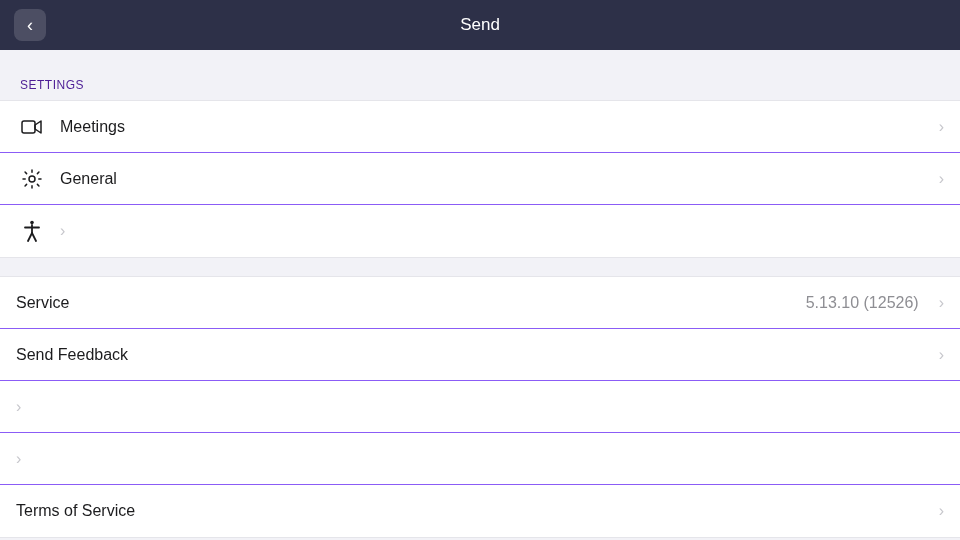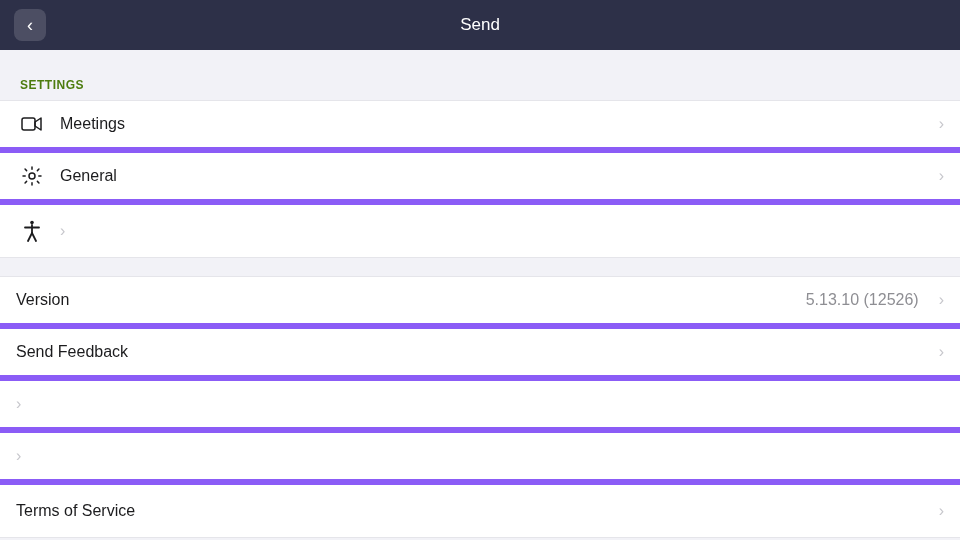--- a/index.html
+++ b/index.html
@@ -50,39 +50,39 @@
       line-height: 1;
     }
 
     .content {
       background: #f2f2f7;
       padding-top: 28px;
     }
 
     .section-label {
       font-size: 12px;
-      color: #4d7c0f;
-      font-weight: 700;
+      color: #4c1d95;
+      font-weight: 400;
       text-transform: uppercase;
       letter-spacing: 0.5px;
       padding: 0 20px 8px 20px;
     }
 
     .list-group {
       background: #ffffff;
       border-top: 1px solid #e5e5ea;
       border-bottom: 1px solid #e5e5ea;
     }
 
     .list-item {
       display: flex;
       align-items: center;
       padding: 0 16px;
       height: 52px;
-      border-bottom: 6px solid #8b5cf6;
+      border-bottom: 1px solid #8b5cf6;
       cursor: pointer;
       background: #ffffff;
     }
 
     .list-item:last-child {
       border-bottom: none;
     }
 
     .item-icon {
       width: 32px;
@@ -172,21 +172,21 @@
       <span class="chevron-right">›</span>
     </div>
 
   </div>
 
   <div class="spacer"></div>
 
   <div class="list-group-plain">
 
     <div class="list-item">
-      <span class="item-label">Version</span>
+      <span class="item-label">Service</span>
       <span class="item-value">5.13.10 (12526)</span>
       <span class="chevron-right">›</span>
     </div>
 
     <div class="list-item">
       <span class="item-label">Send Feedback</span>
       <span class="chevron-right">›</span>
     </div>
 
     <div class="list-item">

